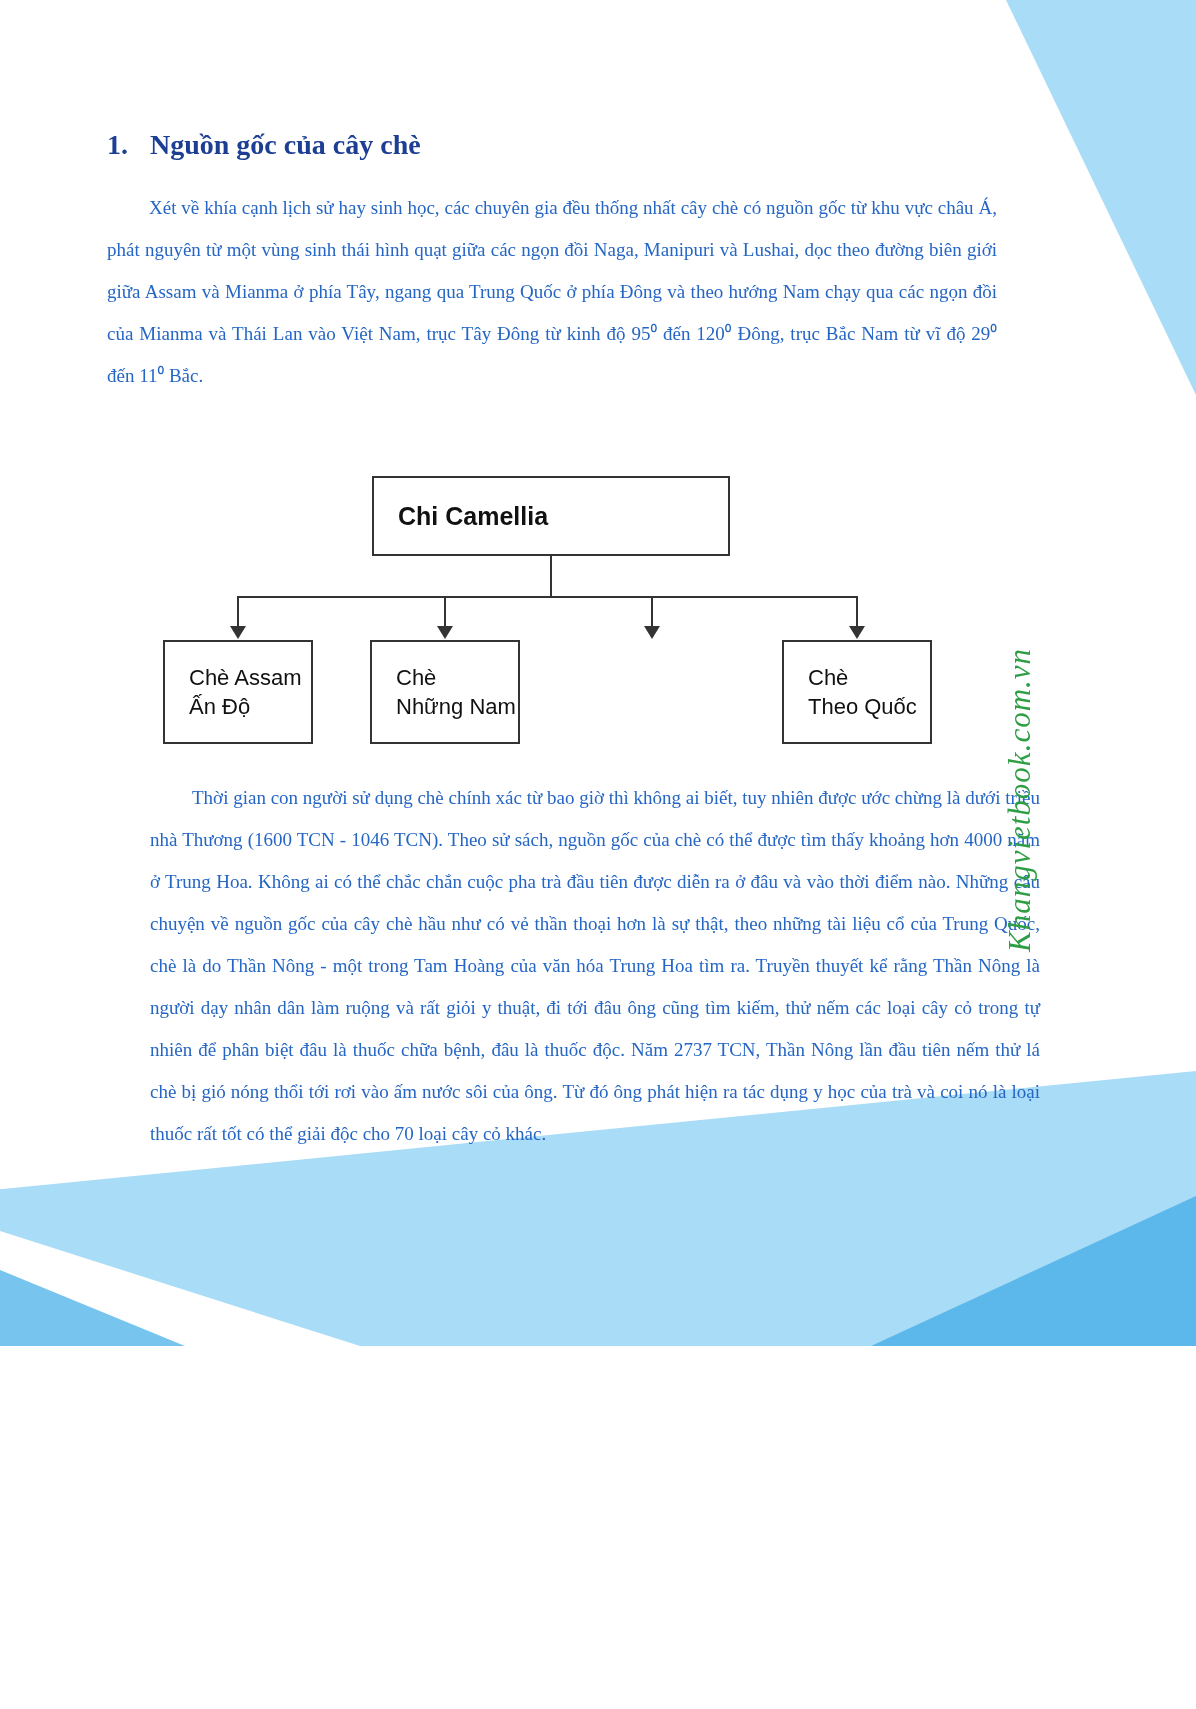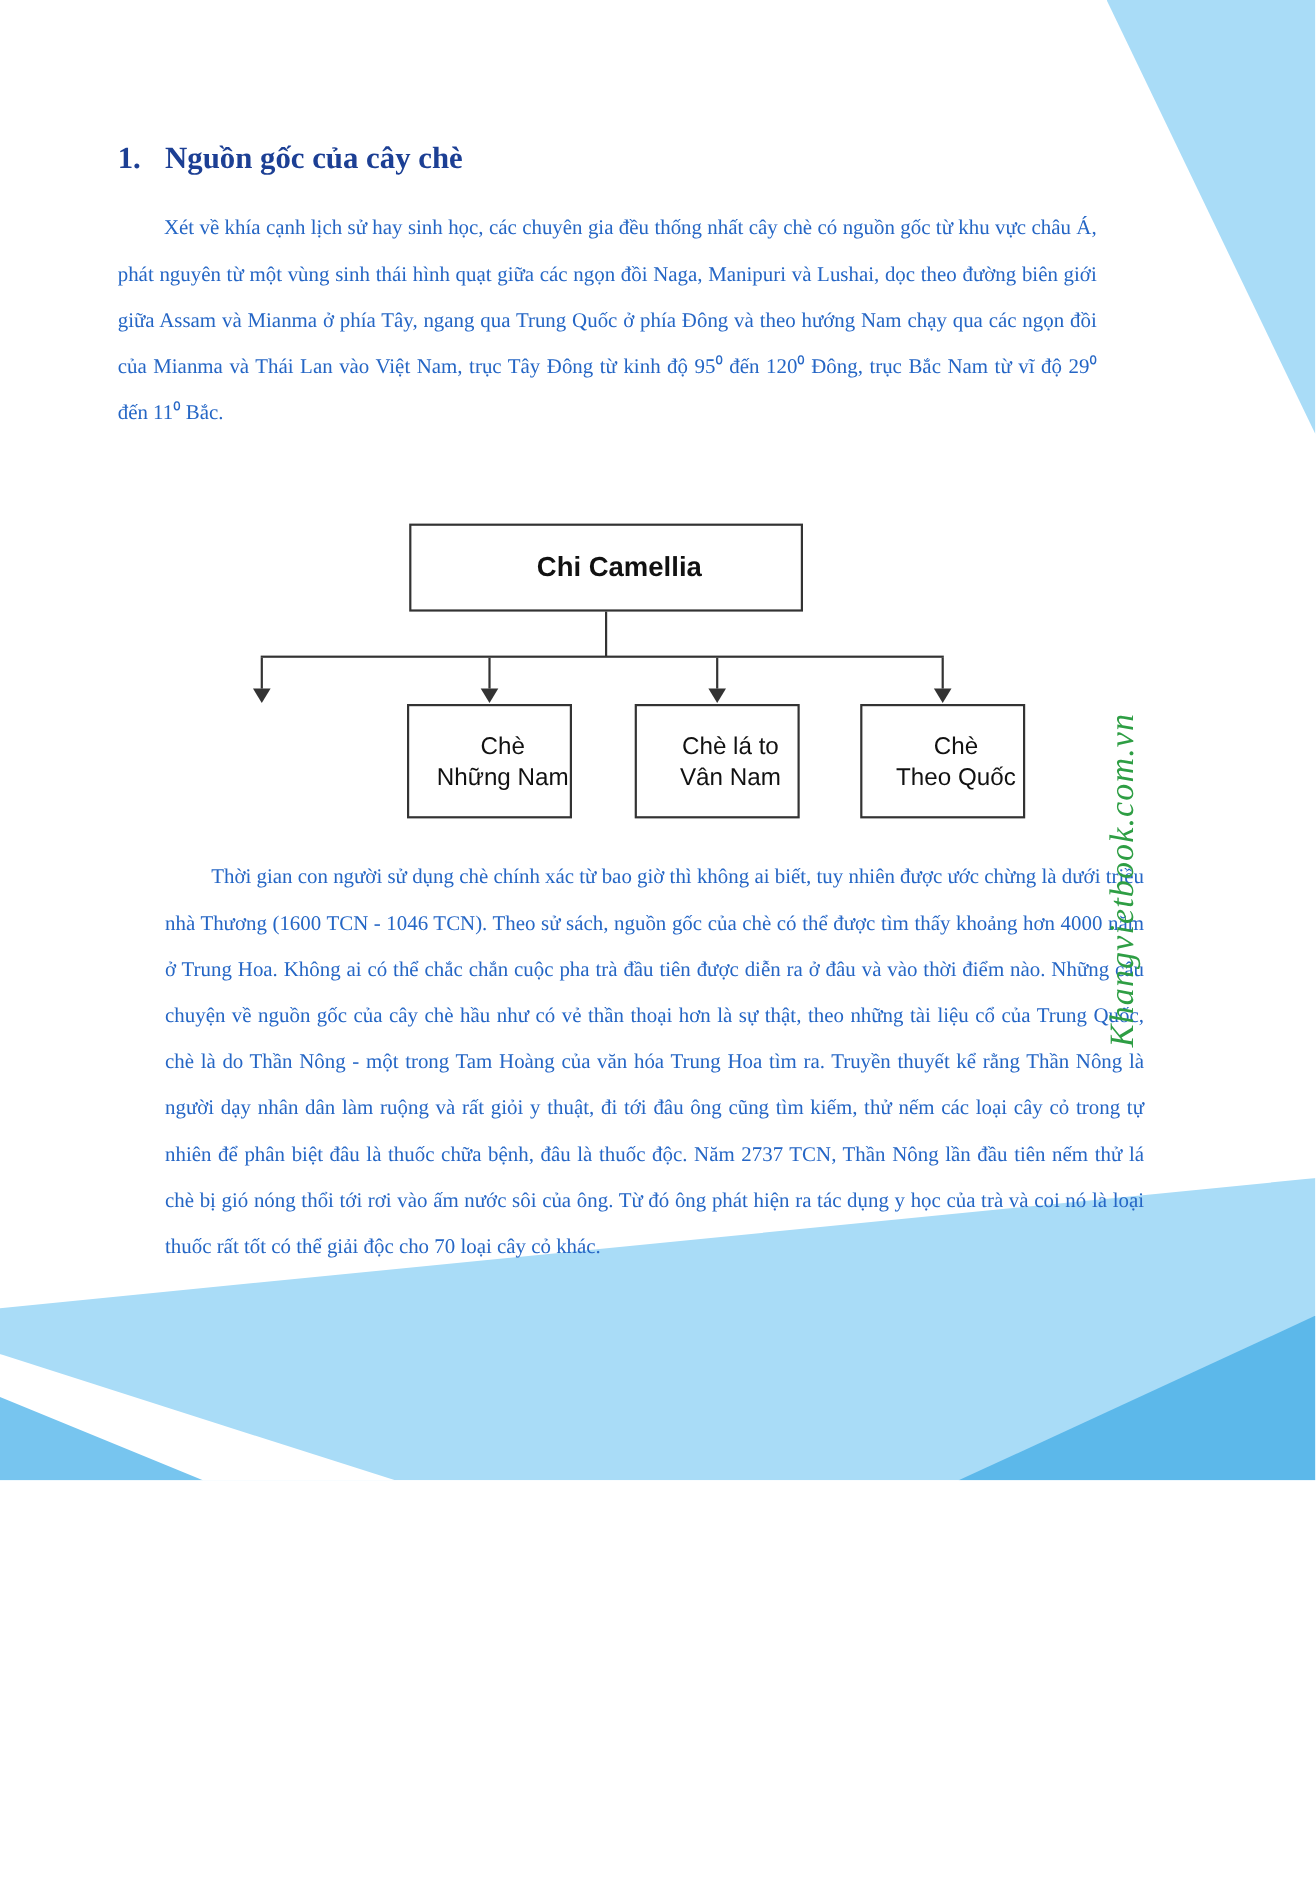--- a/index.html
+++ b/index.html
@@ -52,21 +52,21 @@
     color:#2566c5;font-size:19px;line-height:42px;
     text-align:justify;text-indent:42px;
   }
   .para1{top:168px;}
   .para2{top:758px;margin-left:43px;}
 
   
   .dg-box{
     position:absolute;
     background:#ffffff;border:2px solid #333333;
-    display:flex;flex-direction:column;align-items:center;justify-content:center;
+    display:flex;flex-direction:column;align-items:flex-start;justify-content:center;
     font-family:"Liberation Sans", sans-serif;color:#111111;
     box-sizing:border-box;text-align:center;padding-left:24px;
   }
   .dg-root{left:372px;top:476px;width:358px;height:80px;font-weight:bold;font-size:25px;}
   .dg-child{top:640px;width:150px;height:104px;font-size:22px;line-height:29px;}
   .dg-child-0{left:163px;}
   .dg-child-1{left:370px;}
   .dg-child-2{left:577px;}
   .dg-child-3{left:782px;}
   .dg-line{position:absolute;background:#333333;}
@@ -129,27 +129,27 @@
   <div class="dg-line dg-drop dg-drop-0"></div>
   <div class="dg-line dg-drop dg-drop-1"></div>
   <div class="dg-line dg-drop dg-drop-2"></div>
   <div class="dg-line dg-drop dg-drop-3"></div>
 
   <div class="dg-arrow dg-arrow-0"></div>
   <div class="dg-arrow dg-arrow-1"></div>
   <div class="dg-arrow dg-arrow-2"></div>
   <div class="dg-arrow dg-arrow-3"></div>
 
+  <div class="dg-box dg-child dg-child-0">
+    <span>Chè Assam</span>
+    <span>Ấn Độ</span>
+  </div>
   <div class="dg-box dg-child dg-child-1">
     <span>Chè</span>
     <span>Những Nam</span>
-  </div>
-  <div class="dg-box dg-child dg-child-2">
-    <span>Chè lá to</span>
-    <span>Vân Nam</span>
   </div>
   <div class="dg-box dg-child dg-child-3">
     <span>Chè</span>
     <span>Theo Quốc</span>
   </div>
 
   <p class="para para2">Thời gian con người sử dụng chè chính xác từ bao giờ thì không ai biết, tuy nhiên được ước chừng là dưới triều nhà Thương (1600 TCN - 1046 TCN). Theo sử sách, nguồn gốc của chè có thể được tìm thấy khoảng hơn 4000 năm ở Trung Hoa. Không ai có thể chắc chắn cuộc pha trà đầu tiên được diễn ra ở đâu và vào thời điểm nào. Những câu chuyện về nguồn gốc của cây chè hầu như có vẻ thần thoại hơn là sự thật, theo những tài liệu cổ của Trung Quốc, chè là do Thần Nông - một trong Tam Hoàng của văn hóa Trung Hoa tìm ra. Truyền thuyết kể rằng Thần Nông là người dạy nhân dân làm ruộng và rất giỏi y thuật, đi tới đâu ông cũng tìm kiếm, thử nếm các loại cây cỏ trong tự nhiên để phân biệt đâu là thuốc chữa bệnh, đâu là thuốc độc. Năm 2737 TCN, Thần Nông lần đầu tiên nếm thử lá chè bị gió nóng thổi tới rơi vào ấm nước sôi của ông. Từ đó ông phát hiện ra tác dụng y học của trà và coi nó là loại thuốc rất tốt có thể giải độc cho 70 loại cây cỏ khác.</p>
 
   <div class="watermark">Khangvietbook.com.vn</div>
 

